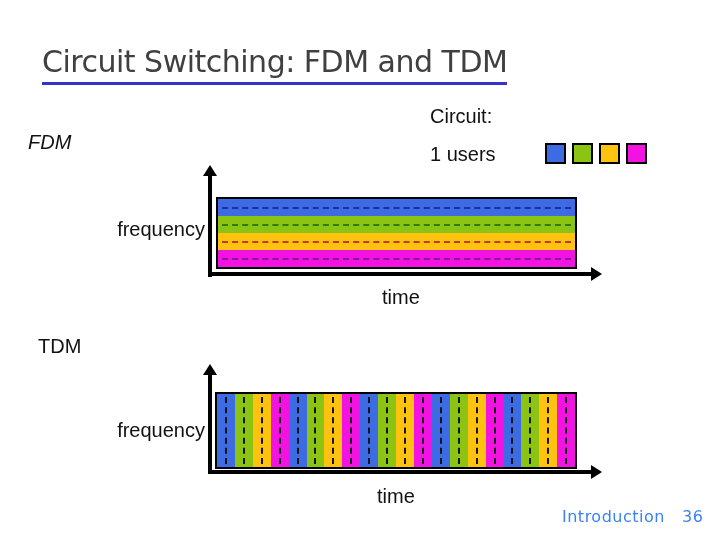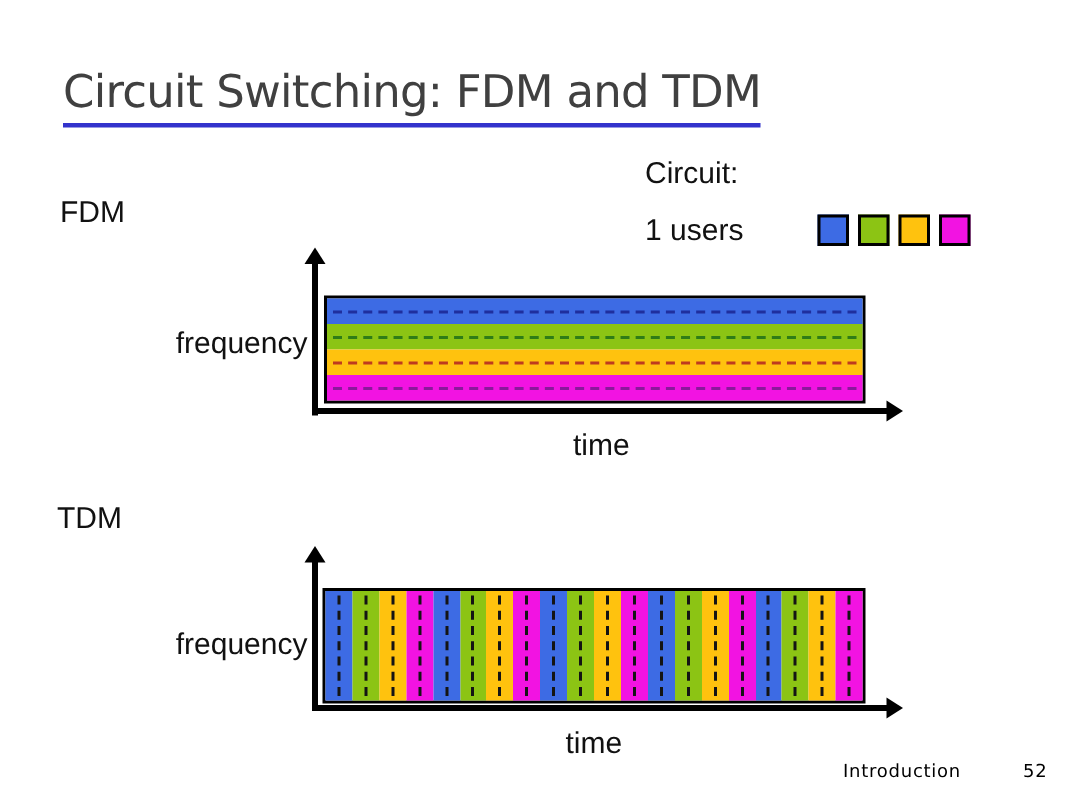--- a/index.html
+++ b/index.html
@@ -48,30 +48,30 @@
     left:215px;top:392px;width:362px;height:77px;
     border:2px solid #000;box-sizing:border-box;
     display:flex;flex-direction:row;
   }
   .stripe{flex:1;position:relative;}
   .stripe-dash{position:absolute;top:3px;bottom:3px;left:50%;margin-left:-1px;border-left:2px dashed #000;}
 
   
   .footer-txt{
     font-family:"DejaVu Sans", sans-serif;
-    font-size:12px;color:#000000;letter-spacing:0.5px;
+    font-size:16px;color:#3b82f6;letter-spacing:0.5px;
   }
 </style>
 </head>
 <body>
 
 <div class="abs slide-title" style="color: #404040; border-bottom-color: rgb(51, 51, 204);">Circuit Switching: FDM and TDM</div>
 
 <div class="abs lbl" style="left:430px;top:105px;">Circuit:</div>
-<div class="abs lbl" style="left:40px;top:131px;">FDM</div>
+<div class="abs lbl" style="left:28px;top:131px;font-style:italic;">FDM</div>
 <div class="abs lbl" style="left:430px;top:143px;">1 users</div>
 <div class="abs legend">
     <div class="swatch" style="background: rgb(61, 107, 228);"></div>
     <div class="swatch" style="background: rgb(140, 196, 20);"></div>
     <div class="swatch" style="background: rgb(255, 194, 14);"></div>
     <div class="swatch" style="background: rgb(242, 19, 226);"></div>
   </div>
 
 <div class="abs arrow-up" style="left:203px;top:165px;"></div>
 <div class="abs vaxis" style="left:208px;top:175px;height:102px;"></div>
@@ -158,13 +158,13 @@
     <div class="stripe" style="background: rgb(242, 19, 226);">
       <div class="stripe-dash" style="border-left-color: rgb(20, 20, 20);"></div>
     </div>
   </div>
 <div class="abs haxis" style="left:208px;top:470px;width:385px;"></div>
 <div class="abs arrow-right" style="left:591px;top:465px;"></div>
 <div class="abs lbl freq-lbl" style="left:60px;top:419px;">frequency</div>
 <div class="abs lbl" style="left:377px;top:485px;">time</div>
 
 <div class="abs footer-txt" style="left:562px;top:507px;">Introduction</div>
-<div class="abs footer-txt" style="left:682px;top:507px;">52</div>
+<div class="abs footer-txt" style="left:682px;top:507px;">36</div>
 
 </body></html>

